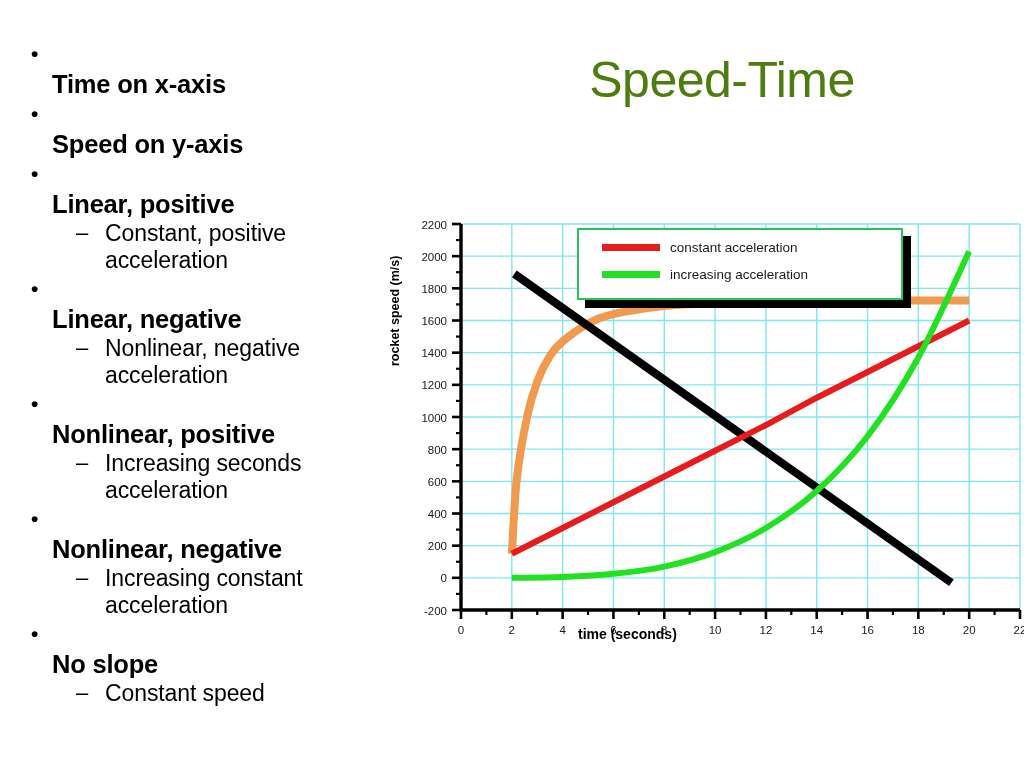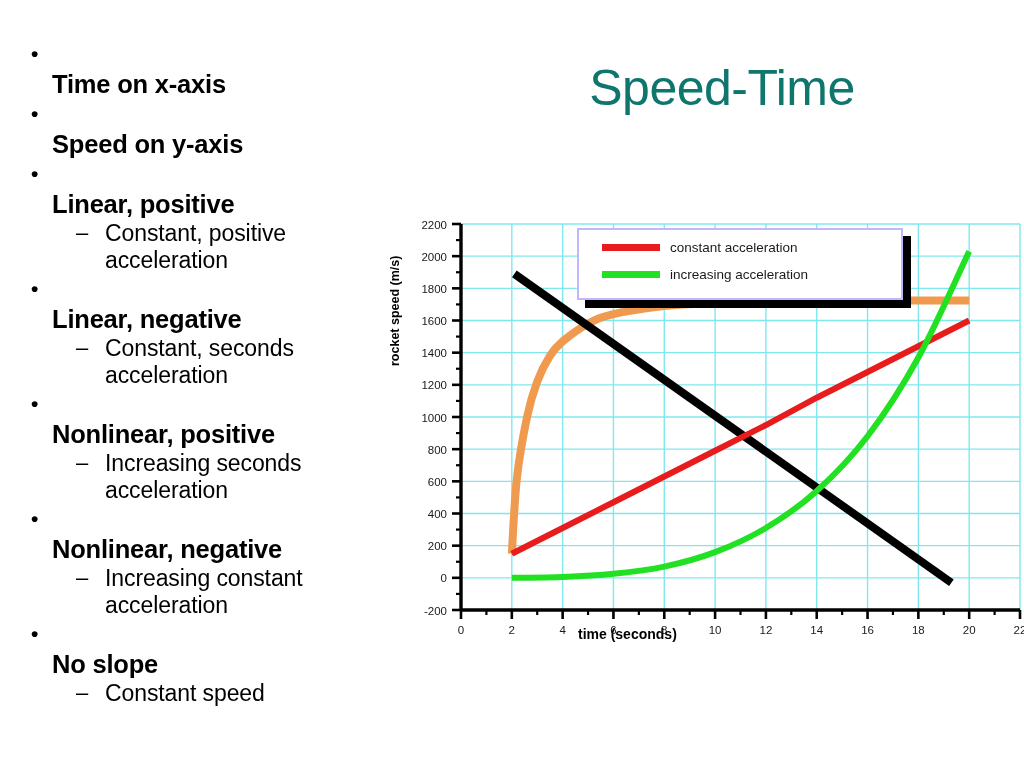--- a/index.html
+++ b/index.html
@@ -36,24 +36,24 @@
     margin-left: 54px; margin-bottom: 1px;
   }
   .b2 .mark {
     width: 29px; flex: 0 0 29px;
     font-size: 22px; line-height: 1.2;
   }
   .b2 .txt { flex: 1 1 auto; }
 
   
   #title {
-    position: absolute; left: 430px; top: 61px; width: 584px;
+    position: absolute; left: 430px; top: 53px; width: 584px;
     text-align: center;
     font-size: 50px; font-weight: normal;
-    color: #0f766e; letter-spacing: -0.5px;
+    color: #4d7c0f; letter-spacing: -0.5px;
     line-height: 1.1;
   }
 
   
   #chart {
     position: absolute; left: 392px; top: 216px;
     width: 632px; height: 438px;
   }
   #ylabel {
     position: absolute; left: -4px; top: 150px;
@@ -69,21 +69,21 @@
   #plotsvg { position: absolute; left: 0; top: 0; }
 
   
   #legend-shadow {
     position: absolute; left: 193px; top: 20px;
     width: 326px; height: 72px; background: #000;
   }
   #legend-box {
     position: absolute; left: 185px; top: 12px;
     width: 326px; height: 72px;
-    background: #ffffff; border: 2px solid #c4b5fd;
+    background: #ffffff; border: 2px solid #22c55e;
   }
   .legend-row {
     position: absolute; left: 23px;
     display: flex; align-items: center;
   }
   .legend-row:nth-of-type(1) { top: 10px; }
   .legend-row:nth-of-type(2) { top: 37px; justify-content: center; }
   .legend-swatch { width: 58px; height: 7px; margin-right: 10px; }
   .legend-text {
     font-size: 13.5px; color: #1a1a1a; white-space: nowrap;
@@ -111,21 +111,21 @@
       <div class="b2">
         <span class="mark">–</span>
         <span class="txt">Constant, positive acceleration</span>
       </div>
       <div class="b1">
         <span class="mark">•</span>
         <span class="txt">Linear, negative</span>
       </div>
       <div class="b2">
         <span class="mark">–</span>
-        <span class="txt">Constant, seconds acceleration</span>
+        <span class="txt">Nonlinear, negative acceleration</span>
       </div>
       <div class="b1">
         <span class="mark">•</span>
         <span class="txt">Nonlinear, positive</span>
       </div>
       <div class="b2">
         <span class="mark">–</span>
         <span class="txt">Increasing seconds acceleration</span>
       </div>
       <div class="b1">

